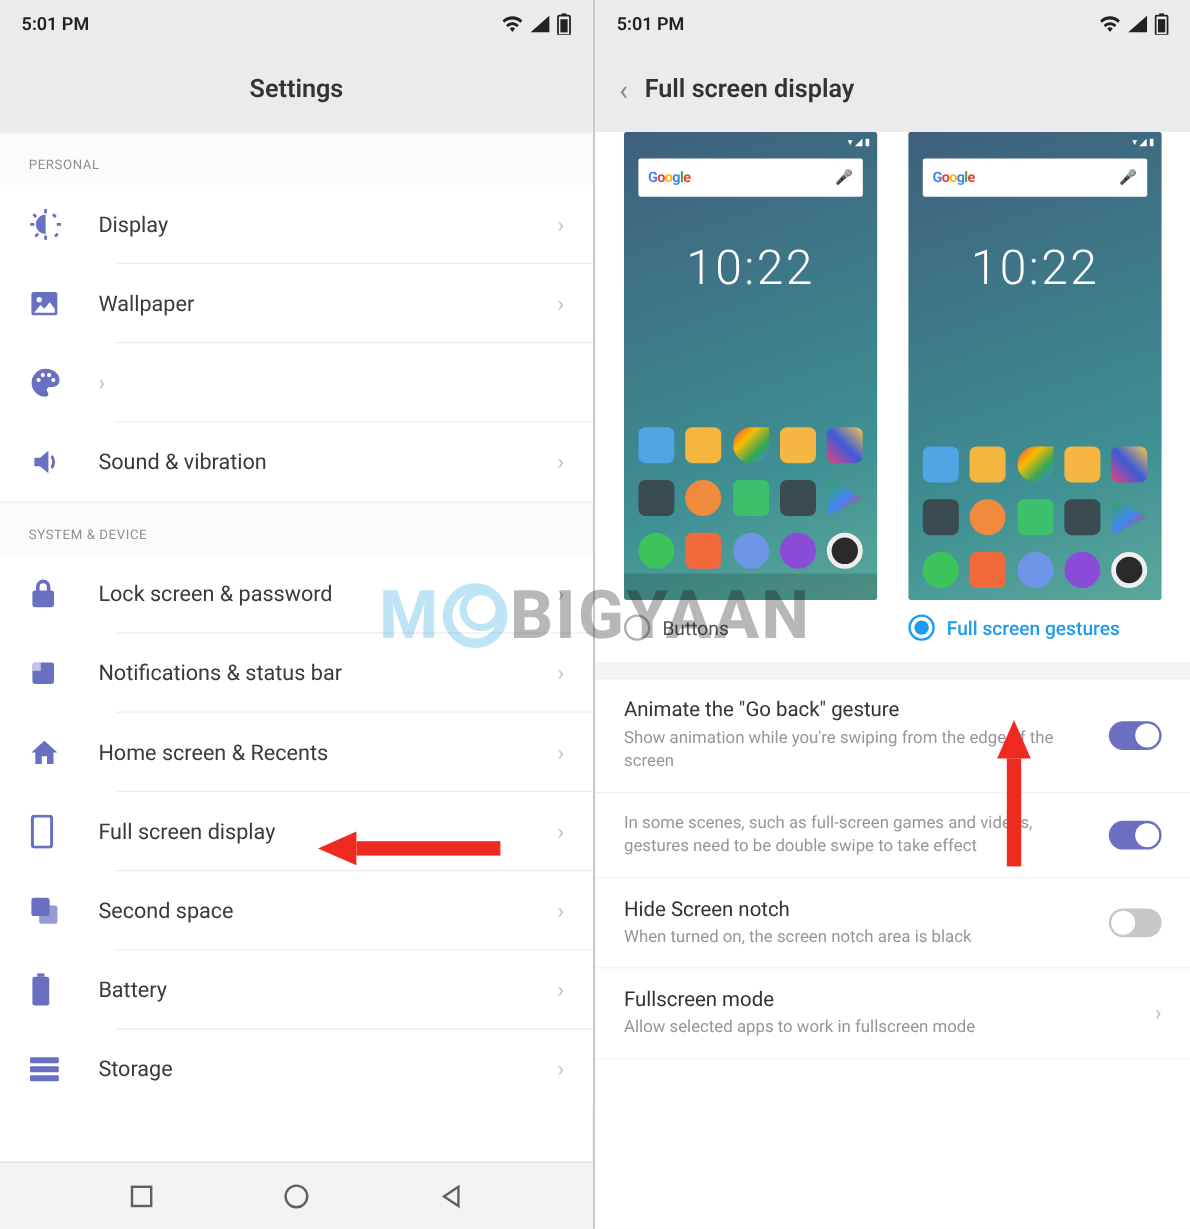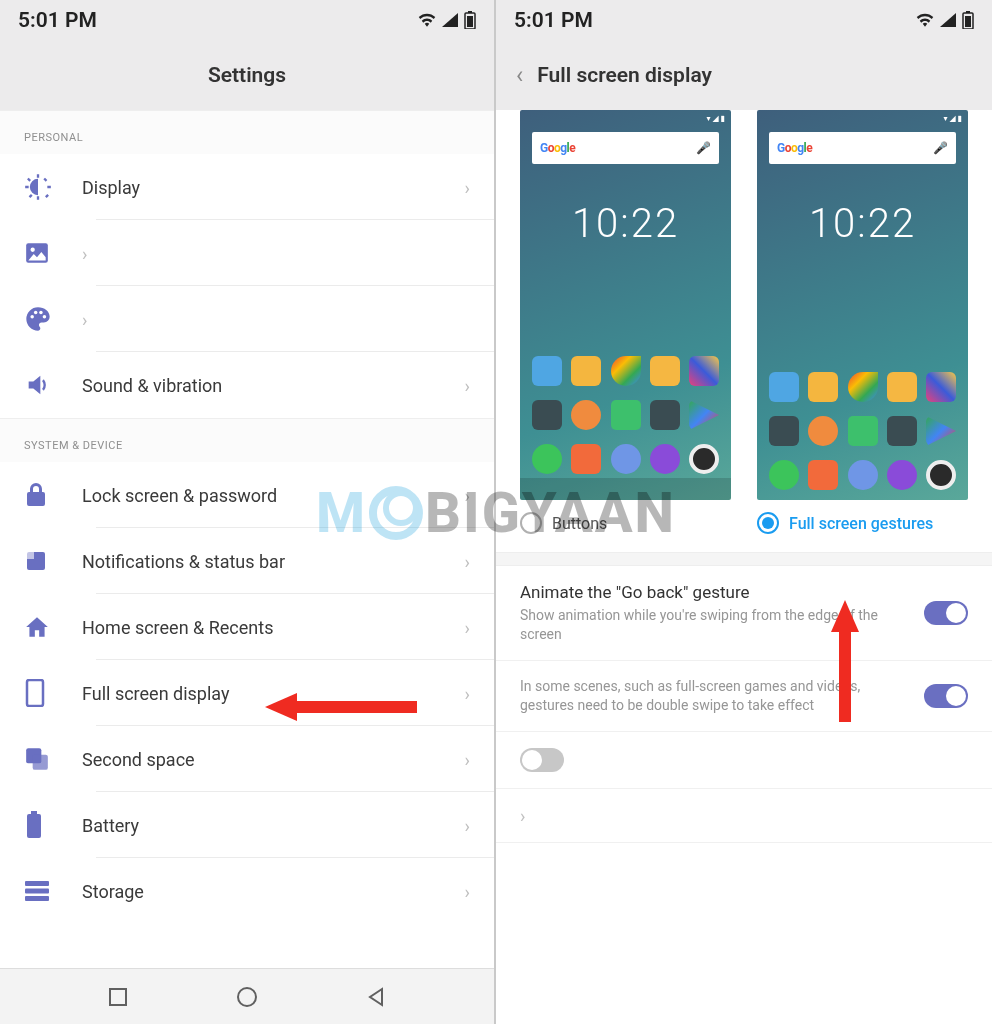--- a/index.html
+++ b/index.html
@@ -21,21 +21,21 @@
     flex-direction: column;
   }
   .phone-left { border-right: 2px solid #c9c9c9; }
   .status-bar {
     height: 40px;
     background: #ecebec;
     display: flex;
     align-items: center;
     justify-content: space-between;
     padding: 0 18px;
-    font-size: 21px;
+    font-size: 15px;
     font-weight: 600;
     color: #222;
   }
   .status-right { display: flex; gap: 6px; align-items: center; }
   .header {
     height: 70px;
     background: #ecebec;
     display: flex;
     align-items: center;
     padding: 0 20px;
@@ -309,20 +309,21 @@
       <div class="divider"></div>
     </div>
     <div class="list-item">
       <span class="list-icon">
         <svg width="26" height="26" viewBox="0 0 24 24">
             <rect x="2" y="3" width="20" height="18" rx="2" fill="#696fc1"></rect>
             <circle cx="8" cy="9" r="2" fill="#fff"></circle>
             <path fill="#fff" d="M4 19l5-6 3 3 4-5 4 5v3z"></path>
           </svg>
       </span>
+      <span class="list-label">Wallpaper</span>
       <span class="chevron">›</span>
       <div class="divider"></div>
     </div>
     <div class="list-item">
       <span class="list-icon">
         <svg width="28" height="28" viewBox="0 0 24 24">
             <path fill="#696fc1" d="M12 2a10 10 0 000 20c1 0 2-.8 2-2 0-.6-.3-1-.6-1.4-.3-.4-.6-.8-.6-1.4 0-1.2 1-2.2 2.2-2.2H17a5 5 0 005-5c0-4.4-4.5-8-10-8z"></path>
             <circle cx="7" cy="10" r="1.5" fill="#fff"></circle>
             <circle cx="10" cy="6.5" r="1.5" fill="#fff"></circle>
             <circle cx="14.5" cy="6.5" r="1.5" fill="#fff"></circle>
@@ -563,24 +564,32 @@
     </div>
 
     <div class="setting-row">
       <div class="setting-text">
         <div class="setting-sub">In some scenes, such as full-screen games and videos, gestures need to be double swipe to take effect</div>
       </div>
       <div class="toggle on"></div>
     </div>
 
     <div class="setting-row">
+      <div class="setting-text">
+        <div class="setting-title">Hide Screen notch</div>
+        <div class="setting-sub">When turned on, the screen notch area is black</div>
+      </div>
       <div class="toggle off"></div>
     </div>
 
     <div class="setting-row">
+      <div class="setting-text">
+        <div class="setting-title">Fullscreen mode</div>
+        <div class="setting-sub">Allow selected apps to work in fullscreen mode</div>
+      </div>
       <span class="chevron">›</span>
     </div>
   </div>
 
   <div class="arrow-up" style="top:600px; left:335px;"></div>
 </div>
 
 <div class="watermark">
   <span class="wm-m">M</span>
   <span class="wm-o"></span>

